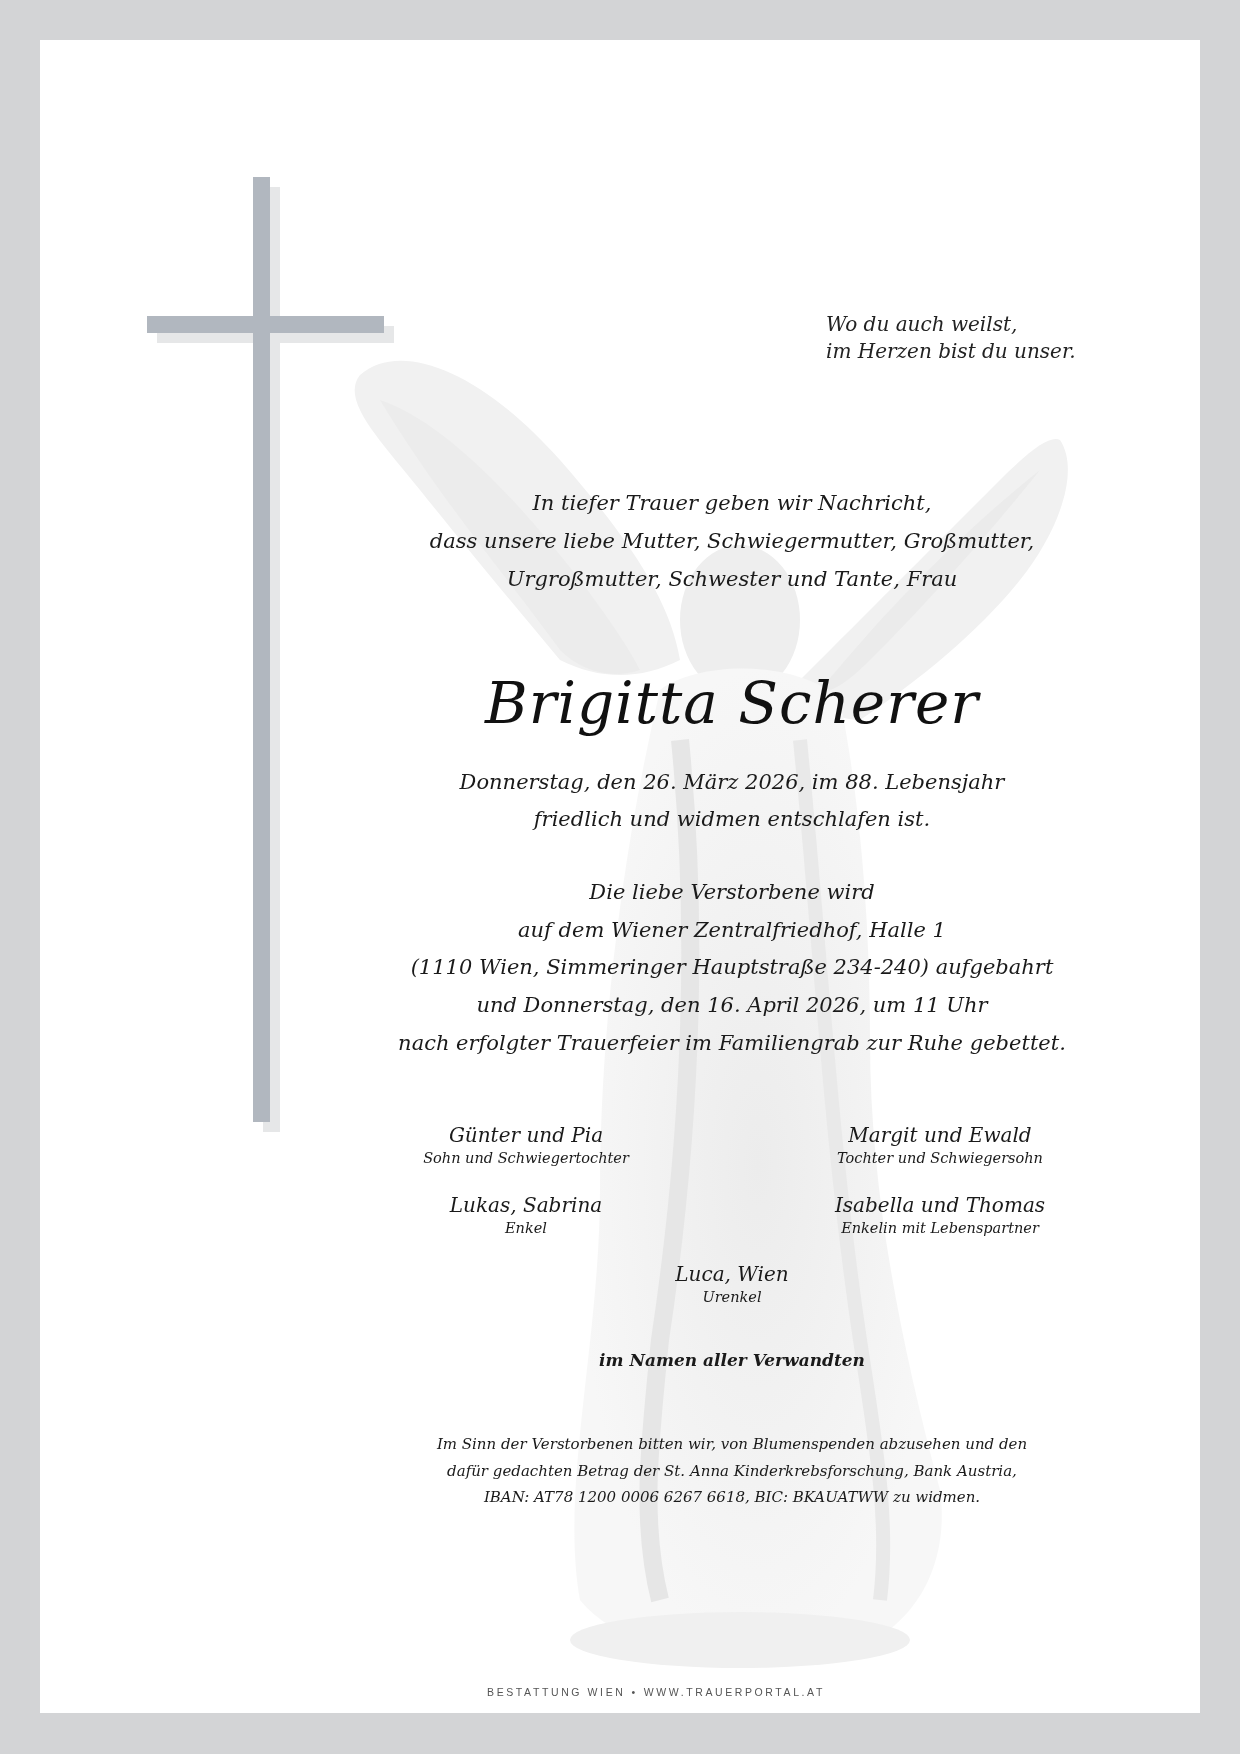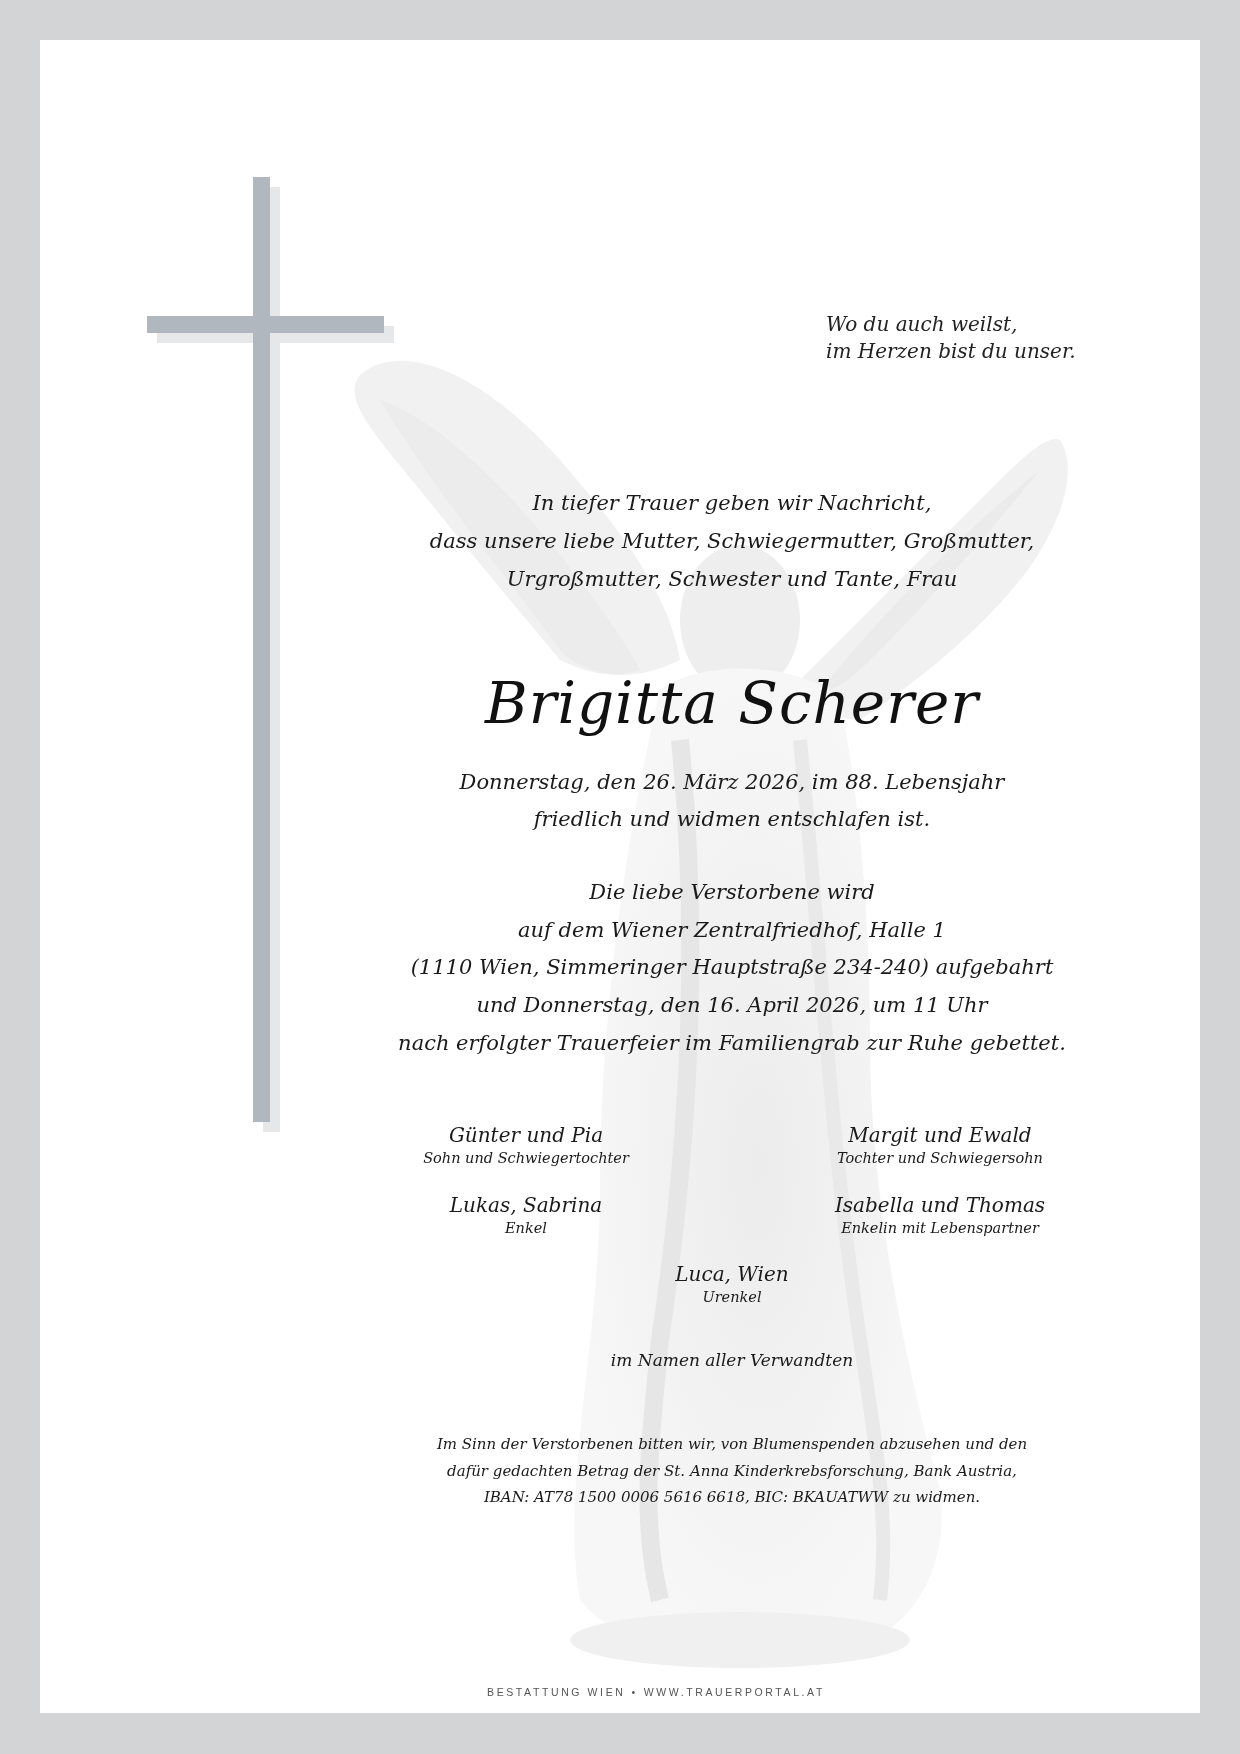--- a/index.html
+++ b/index.html
@@ -127,24 +127,24 @@
   </div>
   <div class="fam" style="left:900px; top:1152px;">
     <div class="fam-name">Isabella und Thomas</div>
     <div class="fam-rel">Enkelin mit Lebenspartner</div>
   </div>
   <div class="fam" style="left:692px; top:1221px;">
     <div class="fam-name">Luca, Wien</div>
     <div class="fam-rel">Urenkel</div>
   </div>
 
-  <div class="fam closing" style="left:692px; top:1310px;">im Namen aller Verwandten</div>
+  <div class="fam closing" style="left:692px; top:1310px;font-weight:bold;">im Namen aller Verwandten</div>
 
   <div class="block donation">
     <div>Im Sinn der Verstorbenen bitten wir, von Blumenspenden abzusehen und den</div>
     <div>dafür gedachten Betrag der St. Anna Kinderkrebsforschung, Bank Austria,</div>
-    <div>IBAN: AT78 1500 0006 5616 6618, BIC: BKAUATWW zu widmen.</div>
+    <div>IBAN: AT78 1200 0006 6267 6618, BIC: BKAUATWW zu widmen.</div>
   </div>
 
   <div class="footer">
     <span>BESTATTUNG WIEN</span><span class="dot">•</span><span>WWW.TRAUERPORTAL.AT</span>
   </div>
 </div>
 
 </body></html>

